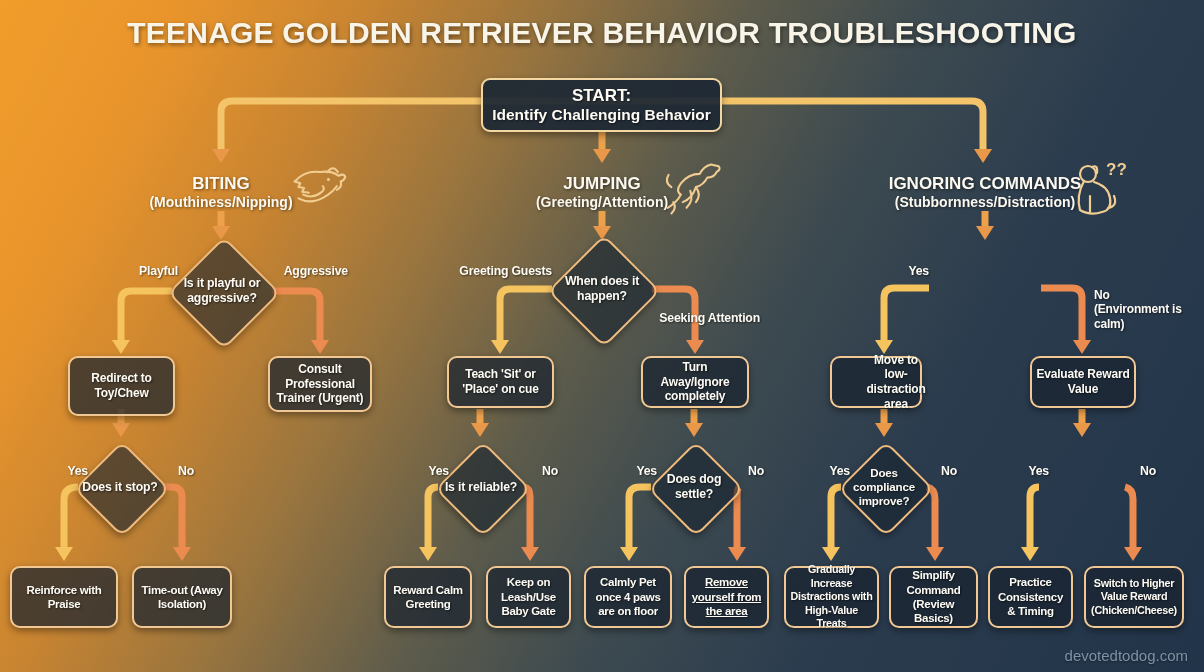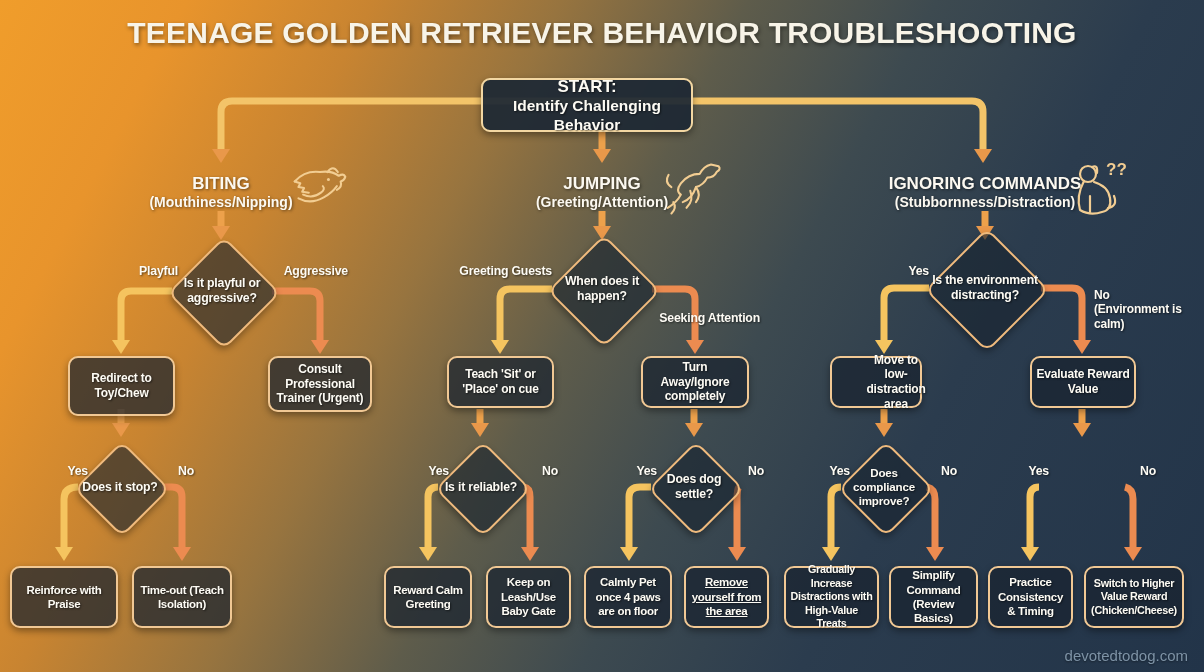--- a/index.html
+++ b/index.html
@@ -104,21 +104,21 @@
       <path d="M739,487 Q737,489 737,499 L737,548" stroke="#ec8b50" marker-end="url(#ah-o)"></path>
       <path d="M841,487 Q831,487 831,497 L831,548" stroke="#f5c45f" marker-end="url(#ah-y)"></path>
       <path d="M927,487 Q935,489 935,499 L935,548" stroke="#ec8b50" marker-end="url(#ah-o)"></path>
       <path d="M1039,487 Q1030,487 1030,497 L1030,548" stroke="#f5c45f" marker-end="url(#ah-y)"></path>
       <path d="M1125,487 Q1133,489 1133,499 L1133,548" stroke="#ec8b50" marker-end="url(#ah-o)"></path>
     </g>
   </svg>
 
   <div class="title">TEENAGE GOLDEN RETRIEVER BEHAVIOR TROUBLESHOOTING</div>
 
-  <div class="box startbox" style="left:481px;top:78px;width:212px;height:54px;">
+  <div class="box startbox" style="left:481px;top:78px;width:241px;height:54px;">
     <div class="start-label">START:</div>
     <div class="start-sub">Identify Challenging Behavior</div>
   </div>
 
   <div class="heading" style="left:121px;top:174px;width:200px;">
     <div class="h1">BITING</div>
     <div class="h2">(Mouthiness/Nipping)</div>
   </div>
   <div class="icon" style="left:290px;top:162px;">
     <svg width="60" height="52" viewBox="0 0 64 52" fill="none" stroke="#f2cd92" stroke-width="2.2" stroke-linecap="round" stroke-linejoin="round">
@@ -160,24 +160,20 @@
     </svg>
   </div>
 
   <div class="diamond" style="left:168px;top:237px;width:108px;height:108px;">
     <div class="shape" style="left:16px;top:16px;width:76px;height:76px;"></div>
     <div class="q">Is it playful or aggressive?</div>
   </div>
   <div class="diamond" style="left:548px;top:235px;width:108px;height:108px;">
     <div class="shape" style="left:16px;top:16px;width:76px;height:76px;"></div>
     <div class="q">When does it happen?</div>
-  </div>
-  <div class="diamond" style="left:925px;top:228px;width:120px;height:120px;">
-    <div class="shape" style="left:18px;top:18px;width:84px;height:84px;"></div>
-    <div class="q">Is the environment distracting?</div>
   </div>
 
   <div class="lbl" style="left:108px;top:264px;width:70px;">Playful</div>
   <div class="lbl" style="left:270px;top:264px;width:78px;">Aggressive</div>
   <div class="lbl" style="left:450px;top:264px;width:102px;">Greeting Guests</div>
   <div class="lbl" style="left:650px;top:264px;width:110px;margin-top:47px;">Seeking Attention</div>
   <div class="lbl" style="left:889px;top:264px;width:40px;">Yes</div>
   <div class="lbl left-align" style="left:1094px;top:288px;width:92px;font-size:12px;">No (Environment is calm)</div>
 
   <div class="box row1" style="left:68px;top:356px;width:107px;height:60px;">Redirect to Toy/Chew</div>
@@ -209,21 +205,21 @@
   <div class="lbl" style="left:409px;top:464px;width:40px;">Yes</div>
   <div class="lbl" style="left:518px;top:464px;width:40px;">No</div>
   <div class="lbl" style="left:617px;top:464px;width:40px;">Yes</div>
   <div class="lbl" style="left:724px;top:464px;width:40px;">No</div>
   <div class="lbl" style="left:810px;top:464px;width:40px;">Yes</div>
   <div class="lbl" style="left:917px;top:464px;width:40px;">No</div>
   <div class="lbl" style="left:1009px;top:464px;width:40px;">Yes</div>
   <div class="lbl" style="left:1116px;top:464px;width:40px;">No</div>
 
   <div class="box term" style="left:10px;top:566px;width:108px;height:62px;">Reinforce with Praise</div>
-  <div class="box term" style="left:132px;top:566px;width:100px;height:62px;">Time-out (Teach Isolation)</div>
+  <div class="box term" style="left:132px;top:566px;width:100px;height:62px;">Time-out (Away Isolation)</div>
   <div class="box term" style="left:384px;top:566px;width:88px;height:62px;">Reward Calm Greeting</div>
   <div class="box term" style="left:486px;top:566px;width:85px;height:62px;">Keep on Leash/Use Baby Gate</div>
   <div class="box term" style="left:584px;top:566px;width:88px;height:62px;">Calmly Pet once 4 paws are on floor</div>
   <div class="box term" style="left:684px;top:566px;width:85px;height:62px;text-decoration:underline;">Remove yourself from the area</div>
   <div class="box term tight" style="left:784px;top:566px;width:95px;height:62px;">Gradually Increase Distractions with High-Value Treats</div>
   <div class="box term" style="left:889px;top:566px;width:89px;height:62px;">Simplify Command (Review Basics)</div>
   <div class="box term" style="left:988px;top:566px;width:85px;height:62px;">Practice Consistency &amp; Timing</div>
   <div class="box term tight" style="left:1084px;top:566px;width:100px;height:62px;">Switch to Higher Value Reward (Chicken/Cheese)</div>
 
   <div class="watermark">devotedtodog.com</div>

